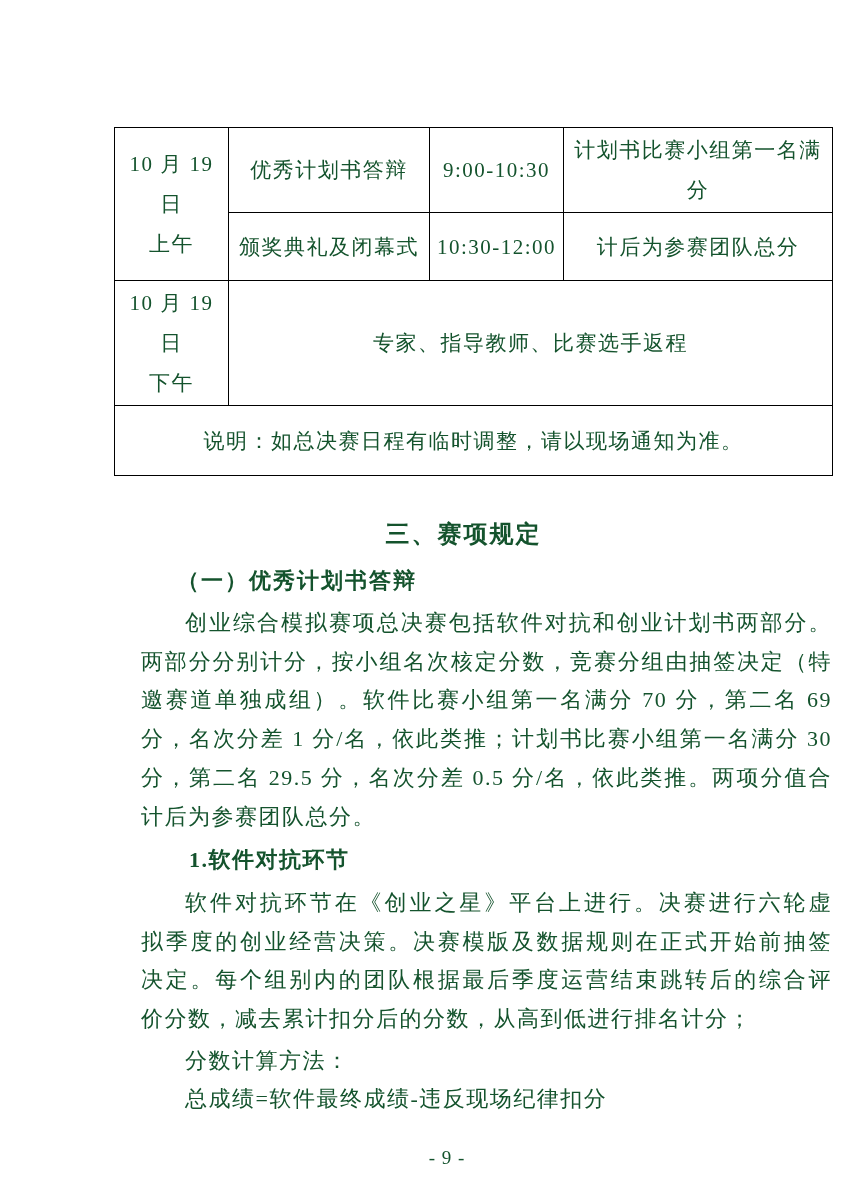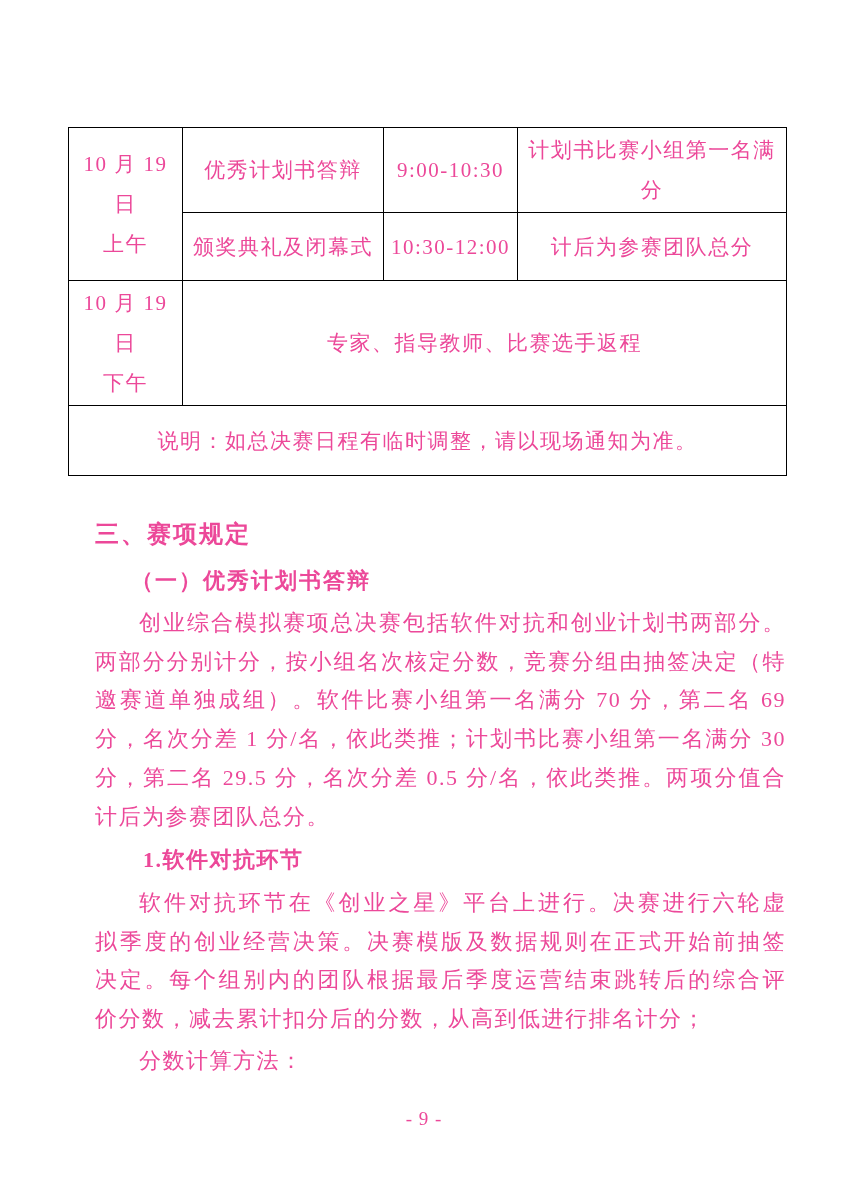--- a/index.html
+++ b/index.html
@@ -3,24 +3,25 @@
 <meta charset="utf-8">
 <style>
   * { margin: 0; padding: 0; box-sizing: border-box; }
   html, body { background: #e8e8e8; }
   .page {
     position: relative;
     width: 848px;
     height: 1200px;
     margin: 0 auto;
     background: #ffffff;
-    color: #ec4899;
+    color: #14532d;
     font-family: "Liberation Serif", "DejaVu Serif", serif;
     overflow: hidden;
     padding-top: 127px;
+    padding-left: 46px;
   }
 
   
   table.sched {
     border-collapse: collapse;
     table-layout: fixed;
     margin-left: 68px;
     width: 718px;
     font-size: 21px;
     letter-spacing: 1.5px;
@@ -39,20 +40,21 @@
   td.datecell div { line-height: 40px; }
 
   
   h2.sec {
     margin: 45px 62px 0 95px;
     font-family: "Liberation Sans", "DejaVu Sans", sans-serif;
     font-size: 24px;
     line-height: 26px;
     font-weight: bold;
     letter-spacing: 2px;
+    text-align: center;
   }
   h3.sub {
     margin: 22px 62px 0 95px;
     padding-left: 36px;
     font-size: 22px;
     line-height: 24px;
     font-weight: bold;
     letter-spacing: 2px;
   }
   h4.minor {
@@ -152,16 +154,19 @@
       <div class="tline just ind">软件对抗环节在《创业之星》平台上进行。决赛进行六轮虚</div>
       <div class="tline just">拟季度的创业经营决策。决赛模版及数据规则在正式开始前抽签</div>
       <div class="tline just">决定。每个组别内的团队根据最后季度运营结束跳转后的综合评</div>
       <div class="tline">价分数，减去累计扣分后的分数，从高到低进行排名计分；</div>
     </div>
 
   <div class="para p3">
       <div class="tline ind">分数计算方法：</div>
     </div>
 
+  <div class="para p4">
+      <div class="tline ind">总成绩=软件最终成绩-违反现场纪律扣分</div>
+    </div>
 
   <div class="pagenum">- 9 -</div>
 
 </div>
 
 </body></html>

